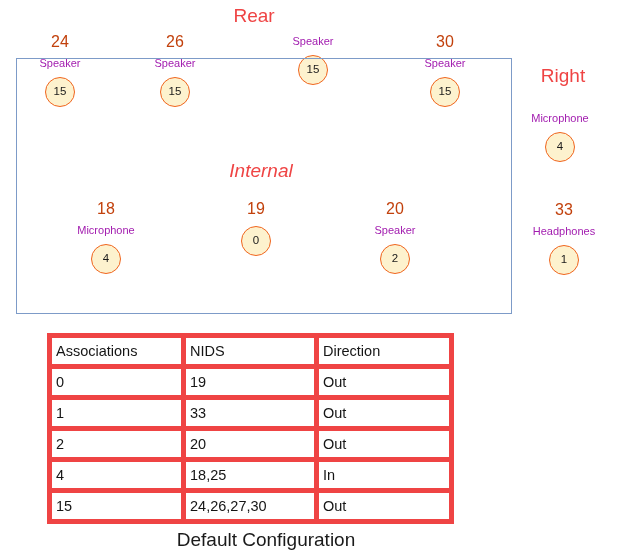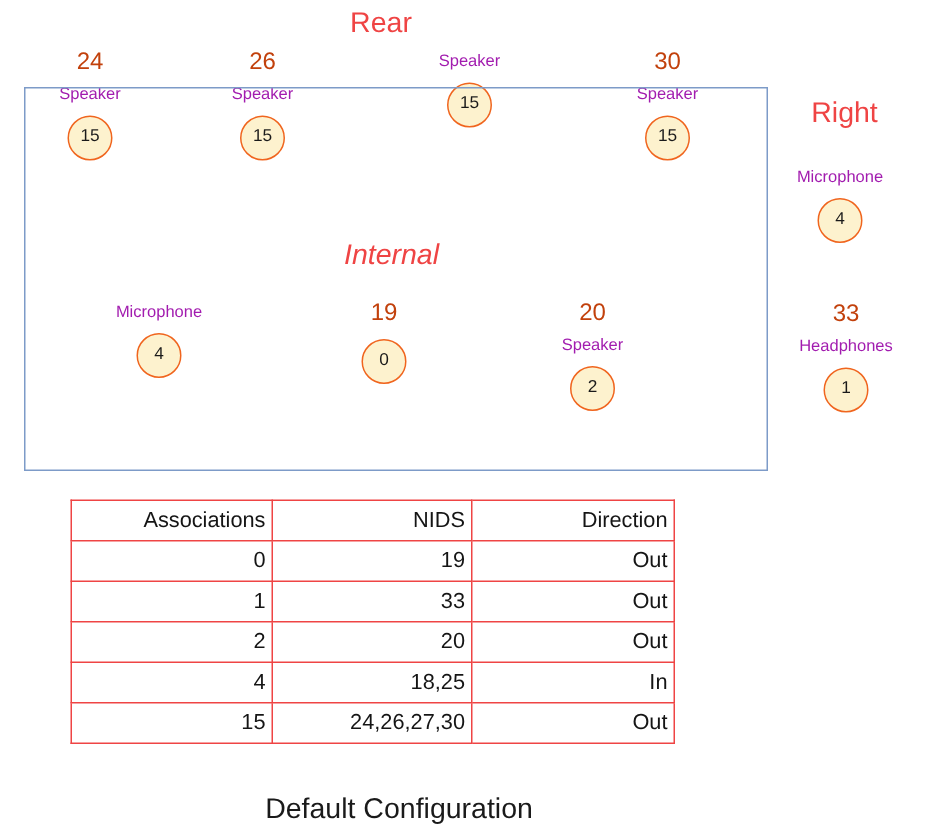--- a/index.html
+++ b/index.html
@@ -82,25 +82,25 @@
   
   #assoc-table {
     position: absolute;
     left: 47px;
     top: 333px;
     border-collapse: collapse;
     table-layout: fixed;
   }
   #assoc-table th,
   #assoc-table td {
-    border: 1px solid #ef4444;
+    border: 5px solid #ef4444;
     font-weight: normal;
     font-size: 14.5px;
     line-height: 16px;
-    text-align: right;
+    text-align: left;
     color: #151515;
     height: 26px;
     padding: 0 4px;
   }
   #assoc-table col.c-assoc { width: 134px; }
   #assoc-table col.c-nids  { width: 133px; }
   #assoc-table col.c-dir   { width: 135px; }
 
   
   #figure-caption {
@@ -146,20 +146,21 @@
   <div class="bubble-wrap">
     <div class="bubble">15</div>
   </div>
 </div>
 
 <div id="codec-box"></div>
 
 <div class="abs section-heading" style="left:201px; top:161px; width:120px;font-style:italic;">Internal</div>
 
 <div class="port" style="left:46px; top:198px;">
+  <div class="port-id">18</div>
   <div class="port-label">Microphone</div>
   <div class="bubble-wrap">
     <div class="bubble">4</div>
   </div>
 </div>
 <div class="port" style="left:196px; top:198px;">
   <div class="port-id">19</div>
   <div class="bubble-wrap">
     <div class="bubble">0</div>
   </div>

